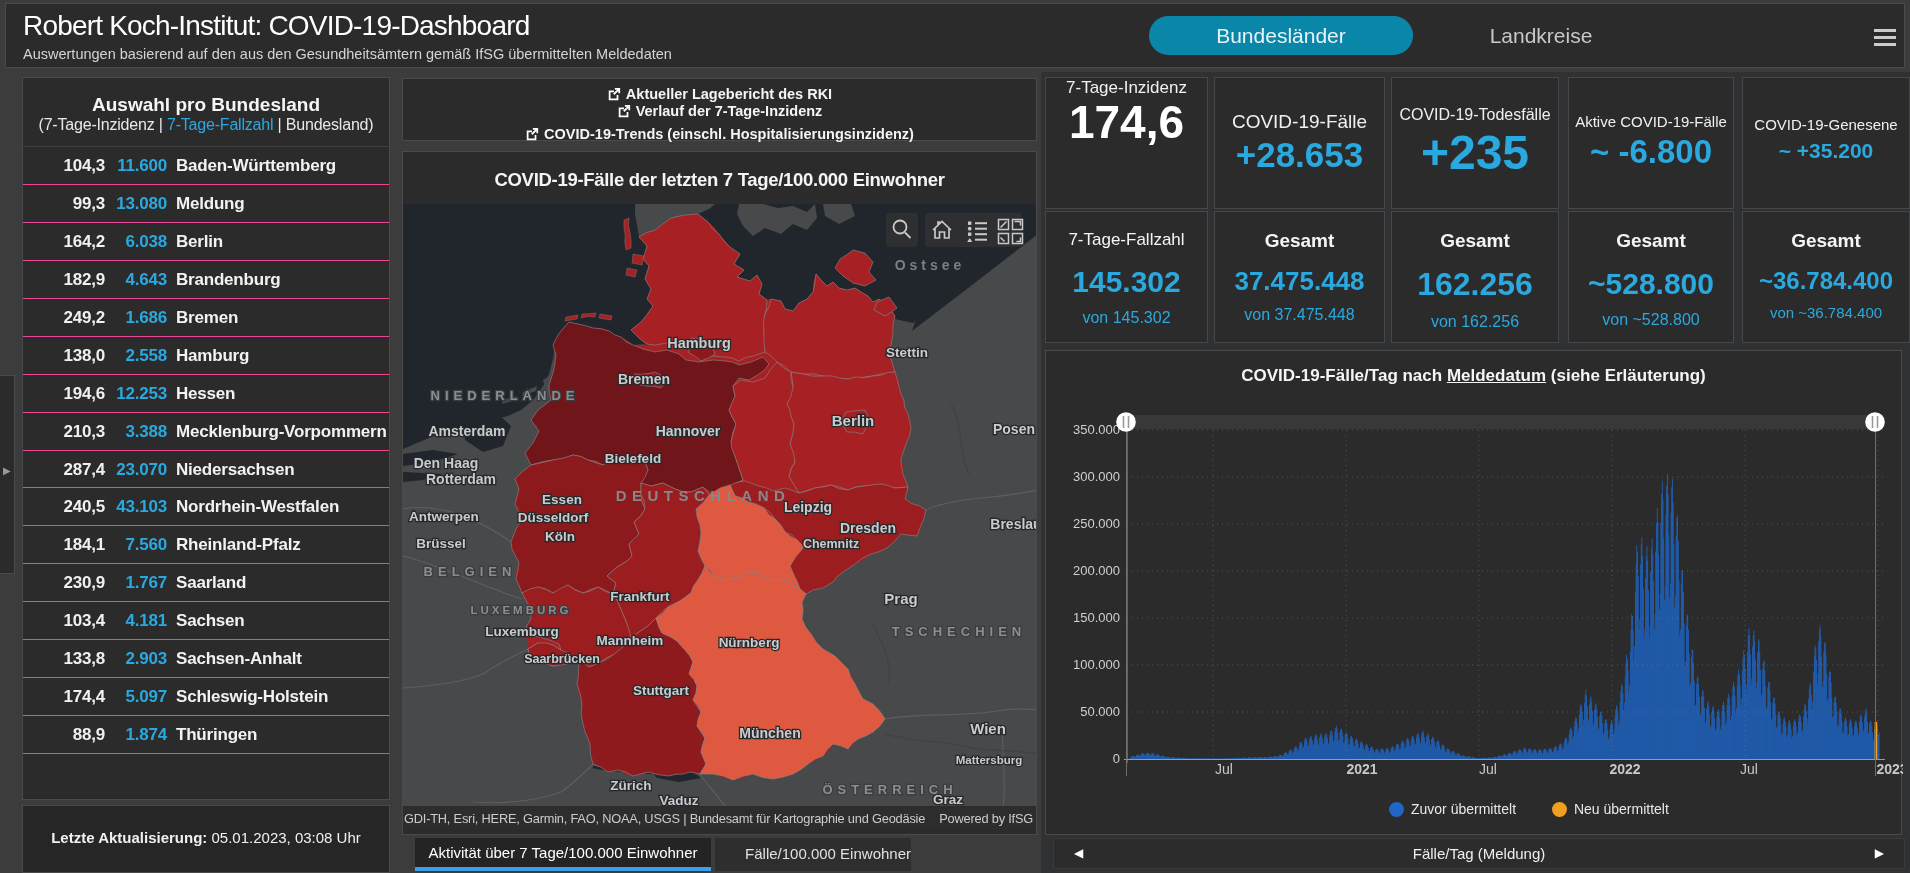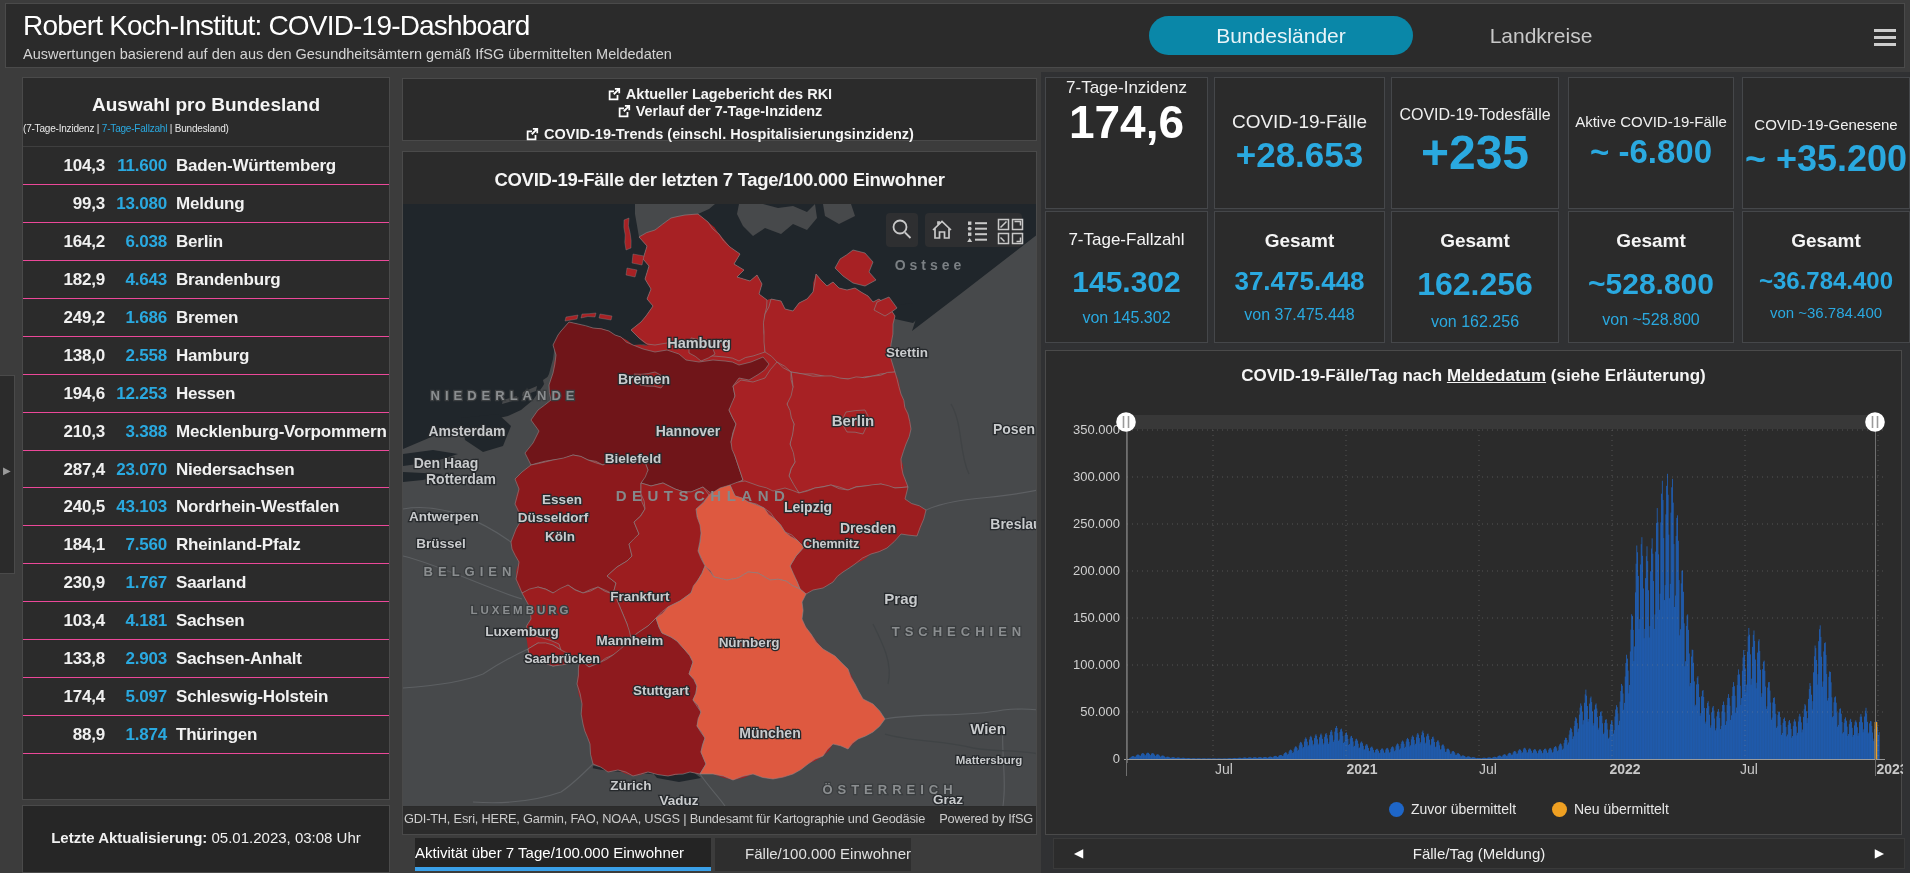--- a/index.html
+++ b/index.html
@@ -21,21 +21,21 @@
 <div style="width:22px;height:2.5px;background:#ccc"></div>
     </div>
 </div>
 
 <div style="position:absolute;left:-1px;top:375px;width:16px;height:199px;background:#2b2b2b;border:1px solid #4a4a4a">
 <div style="position:absolute;left:3px;top:89px;color:#9a9a9a;font-size:10px">▶</div>
   </div>
 
 <div class="panel" style="left:22px;top:77px;width:368px;height:723px">
 <div style="text-align:center;font-size:19px;font-weight:bold;color:#f5f5f5;margin-top:16px">Auswahl pro Bundesland</div>
-<div style="font-size:10px;letter-spacing:-0.2px;color:#e8e8e8;margin-top:7px">(7-Tage-Inzidenz | <span style="color:#2aa9e0">7-Tage-Fallzahl</span> | Bundesland)</div>
+<div style="text-align:center;font-size:16px;letter-spacing:-0.2px;color:#e8e8e8;">(7-Tage-Inzidenz | <span style="color:#2aa9e0">7-Tage-Fallzahl</span> | Bundesland)</div>
 <div style="margin-top:12px;border-top:1px solid #3f3f3f">
       <div class="row">
         <span class="c1">104,3</span>
         <span class="c2">11.600</span>
         <span class="c3">Baden-Württemberg</span>
       </div>
       <div class="row">
         <span class="c1">99,3</span>
         <span class="c2">13.080</span>
         <span class="c3">Meldung</span>
@@ -258,21 +258,21 @@
 <path d="M597.5,23.5 L603.5,17.5 M611.5,17.5 L617.5,17.5 L617.5,21.5 M597.5,33.5 L601.5,37.5 M613.5,37.5 L617.5,37.5 L617.5,33.5"></path>
 </g>
 </g>
 </svg>
     </div>
 <div style="position:absolute;left:0;top:655px;width:633px;height:23px;background:#2d2d2d;font-size:12.8px;letter-spacing:-0.2px;color:#cccccc;line-height:23px;white-space:nowrap;overflow:hidden">
 <span style="margin-left:1px">GDI-TH, Esri, HERE, Garmin, FAO, NOAA, USGS | Bundesamt für Kartographie und Geodäsie R...</span>
 <span style="position:absolute;right:3px;background:#2d2d2d;padding-left:10px">Powered by IfSG</span></div>
 </div>
 
-<div style="position:absolute;left:415px;top:838px;width:296px;height:33px;background:#242424;border-bottom:4px solid #3aa0e8;text-align:left;line-height:29px;font-size:15px;color:#fff">Aktivität über 7 Tage/100.000 Einwohner</div>
+<div style="position:absolute;left:415px;top:838px;width:296px;height:33px;background:#242424;border-bottom:4px solid #3aa0e8;text-align:center;line-height:29px;font-size:15px;color:#fff">Aktivität über 7 Tage/100.000 Einwohner</div>
 <div style="position:absolute;left:715px;top:838px;width:196px;height:33px;background:#2e2e2e;text-align:right;line-height:31px;font-size:15px;color:#e0e0e0">Fälle/100.000 Einwohner</div>
 
 <div style="position:absolute;left:1041px;top:72px;width:869px;height:801px;background:#303133"></div>
 
 <div class="card" style="left:1045px;top:77px;width:163px;height:132px">
 <div style="font-size:17px;color:#f0f0f0;">7-Tage-Inzidenz</div>
 <div style="font-size:46px;color:#fff;font-weight:bold;line-height:1.05;margin-top:0px">174,6</div>
   </div>
 <div class="card" style="left:1214px;top:77px;width:171px;height:132px">
 <div style="font-size:19px;color:#f0f0f0;margin-top:33px">COVID-19-Fälle</div>
@@ -281,21 +281,21 @@
 <div class="card" style="left:1391px;top:77px;width:168px;height:132px">
 <div style="font-size:16px;color:#f0f0f0;margin-top:28px">COVID-19-Todesfälle</div>
 <div style="font-size:48px;color:#2aa9e0;font-weight:bold;line-height:1.05;margin-top:4px">+235</div>
   </div>
 <div class="card" style="left:1568px;top:77px;width:166px;height:132px">
 <div style="font-size:15px;color:#f0f0f0;margin-top:35px">Aktive COVID-19-Fälle</div>
 <div style="font-size:33px;color:#2aa9e0;font-weight:bold;line-height:1.05;margin-top:5px">~ -6.800</div>
   </div>
 <div class="card" style="left:1742px;top:77px;width:168px;height:132px">
 <div style="font-size:15px;color:#f0f0f0;margin-top:38px">COVID-19-Genesene</div>
-<div style="font-size:36px;color:#2aa9e0;font-weight:bold;line-height:1.05;margin-top:7px">~ +35.200</div>
+<div style="font-size:21px;color:#2aa9e0;font-weight:bold;line-height:1.05;margin-top:7px">~ +35.200</div>
   </div>
 <div class="card" style="left:1045px;top:211px;width:163px;height:132px">
 <div style="font-size:17px;color:#f5f5f5;font-weight:normal;margin-top:18px">7-Tage-Fallzahl</div>
 <div style="font-size:30px;color:#2aa9e0;font-weight:bold;margin-top:16px;line-height:1.05">145.302</div>
 <div style="font-size:16px;color:#2aa9e0;margin-top:11px">von 145.302</div>
   </div>
 <div class="card" style="left:1214px;top:211px;width:171px;height:132px">
 <div style="font-size:19px;color:#f5f5f5;font-weight:bold;margin-top:18px">Gesamt</div>
 <div style="font-size:26px;color:#2aa9e0;font-weight:bold;margin-top:16px;line-height:1.05">37.475.448</div>
 <div style="font-size:16px;color:#2aa9e0;margin-top:11px">von 37.475.448</div>

